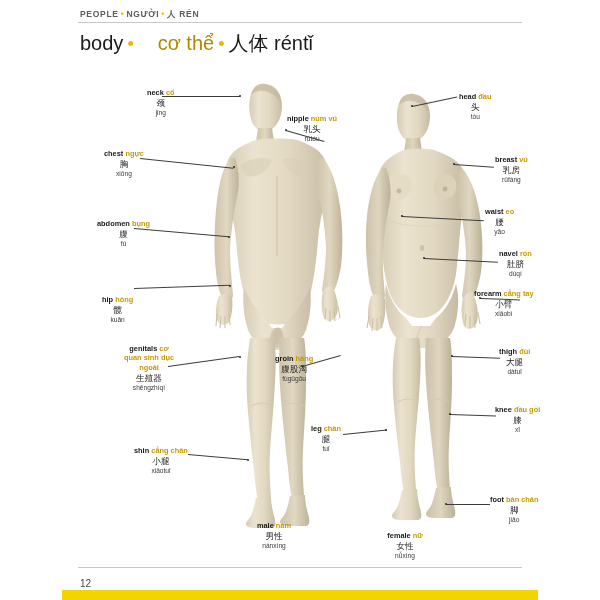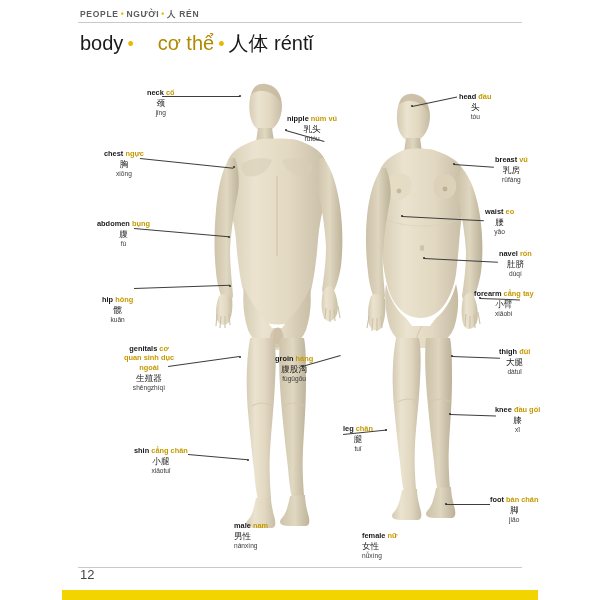--- a/index.html
+++ b/index.html
@@ -124,21 +124,21 @@
     display: block;
     margin-top: 1px;
   }
   .label .py {
     color: #3a3a3a;
     font-size: 6.6px;
     display: block;
     margin-top: 0px;
   }
   .label.l { text-align: center; }
-  .label.c { text-align: left; }
+  .label.c { text-align: center; }
 
   .leader {
     position: absolute;
     background: #3d3d3d;
     height: 1px;
     transform-origin: 0 0;
   }
   .dot-end {
     position: absolute;
     width: 2.4px;
@@ -152,22 +152,22 @@
     position: absolute;
     left: 78px;
     bottom: 32px;
     width: 444px;
     height: 1px;
     background: #c9c9c9;
   }
   .page-num {
     position: absolute;
     left: 80px;
-    bottom: 18px;
-    font-size: 13px;
+    bottom: 11px;
+    font-size: 10px;
     color: #444;
   }
   .footer-langs {
     position: absolute;
     right: 78px;
     bottom: 17px;
     font-size: 8.5px;
     color: #222;
     white-space: nowrap;
   }
@@ -442,21 +442,21 @@
       <span class="py">rǔtóu</span>
     </div>
 
     <div class="label l" style="left:213px; top:288px;">
       <span class="en">groin</span>
       <span class="vn">háng</span>
       <span class="cn">腹股沟</span>
       <span class="py">fùgǔgōu</span>
     </div>
 
-    <div class="label l" style="left:249px; top:358px;margin-left:32px;">
+    <div class="label l" style="left:249px; top:358px;">
       <span class="en">leg</span>
       <span class="vn">chân</span>
       <span class="cn">腿</span>
       <span class="py">tuǐ</span>
     </div>
 
     <div class="label l" style="left:397px; top:26px;">
       <span class="en">head</span>
       <span class="vn">đầu</span>
       <span class="cn">头</span>

